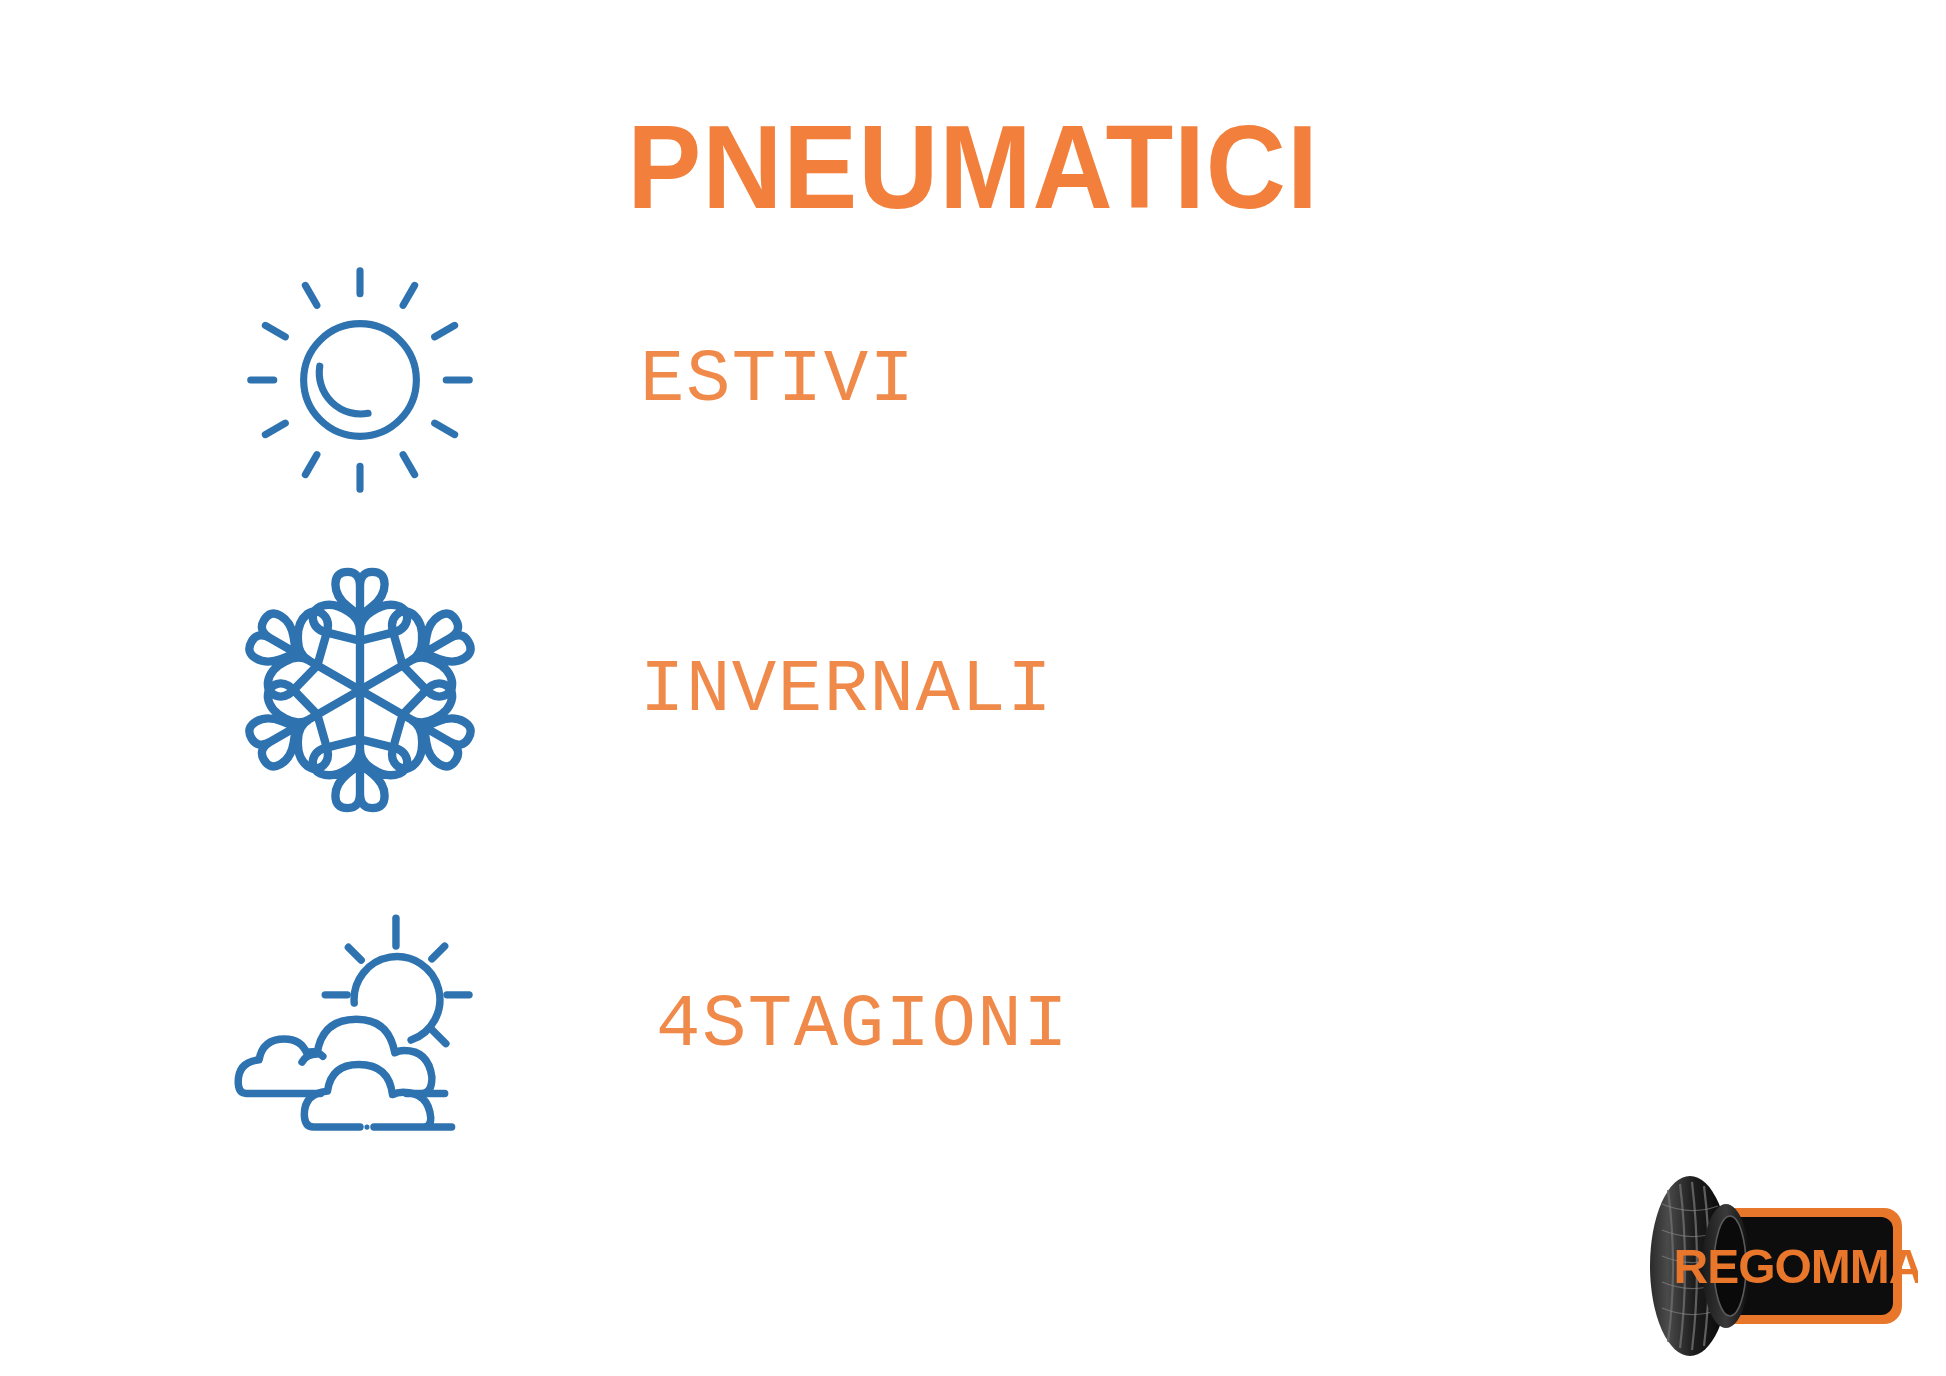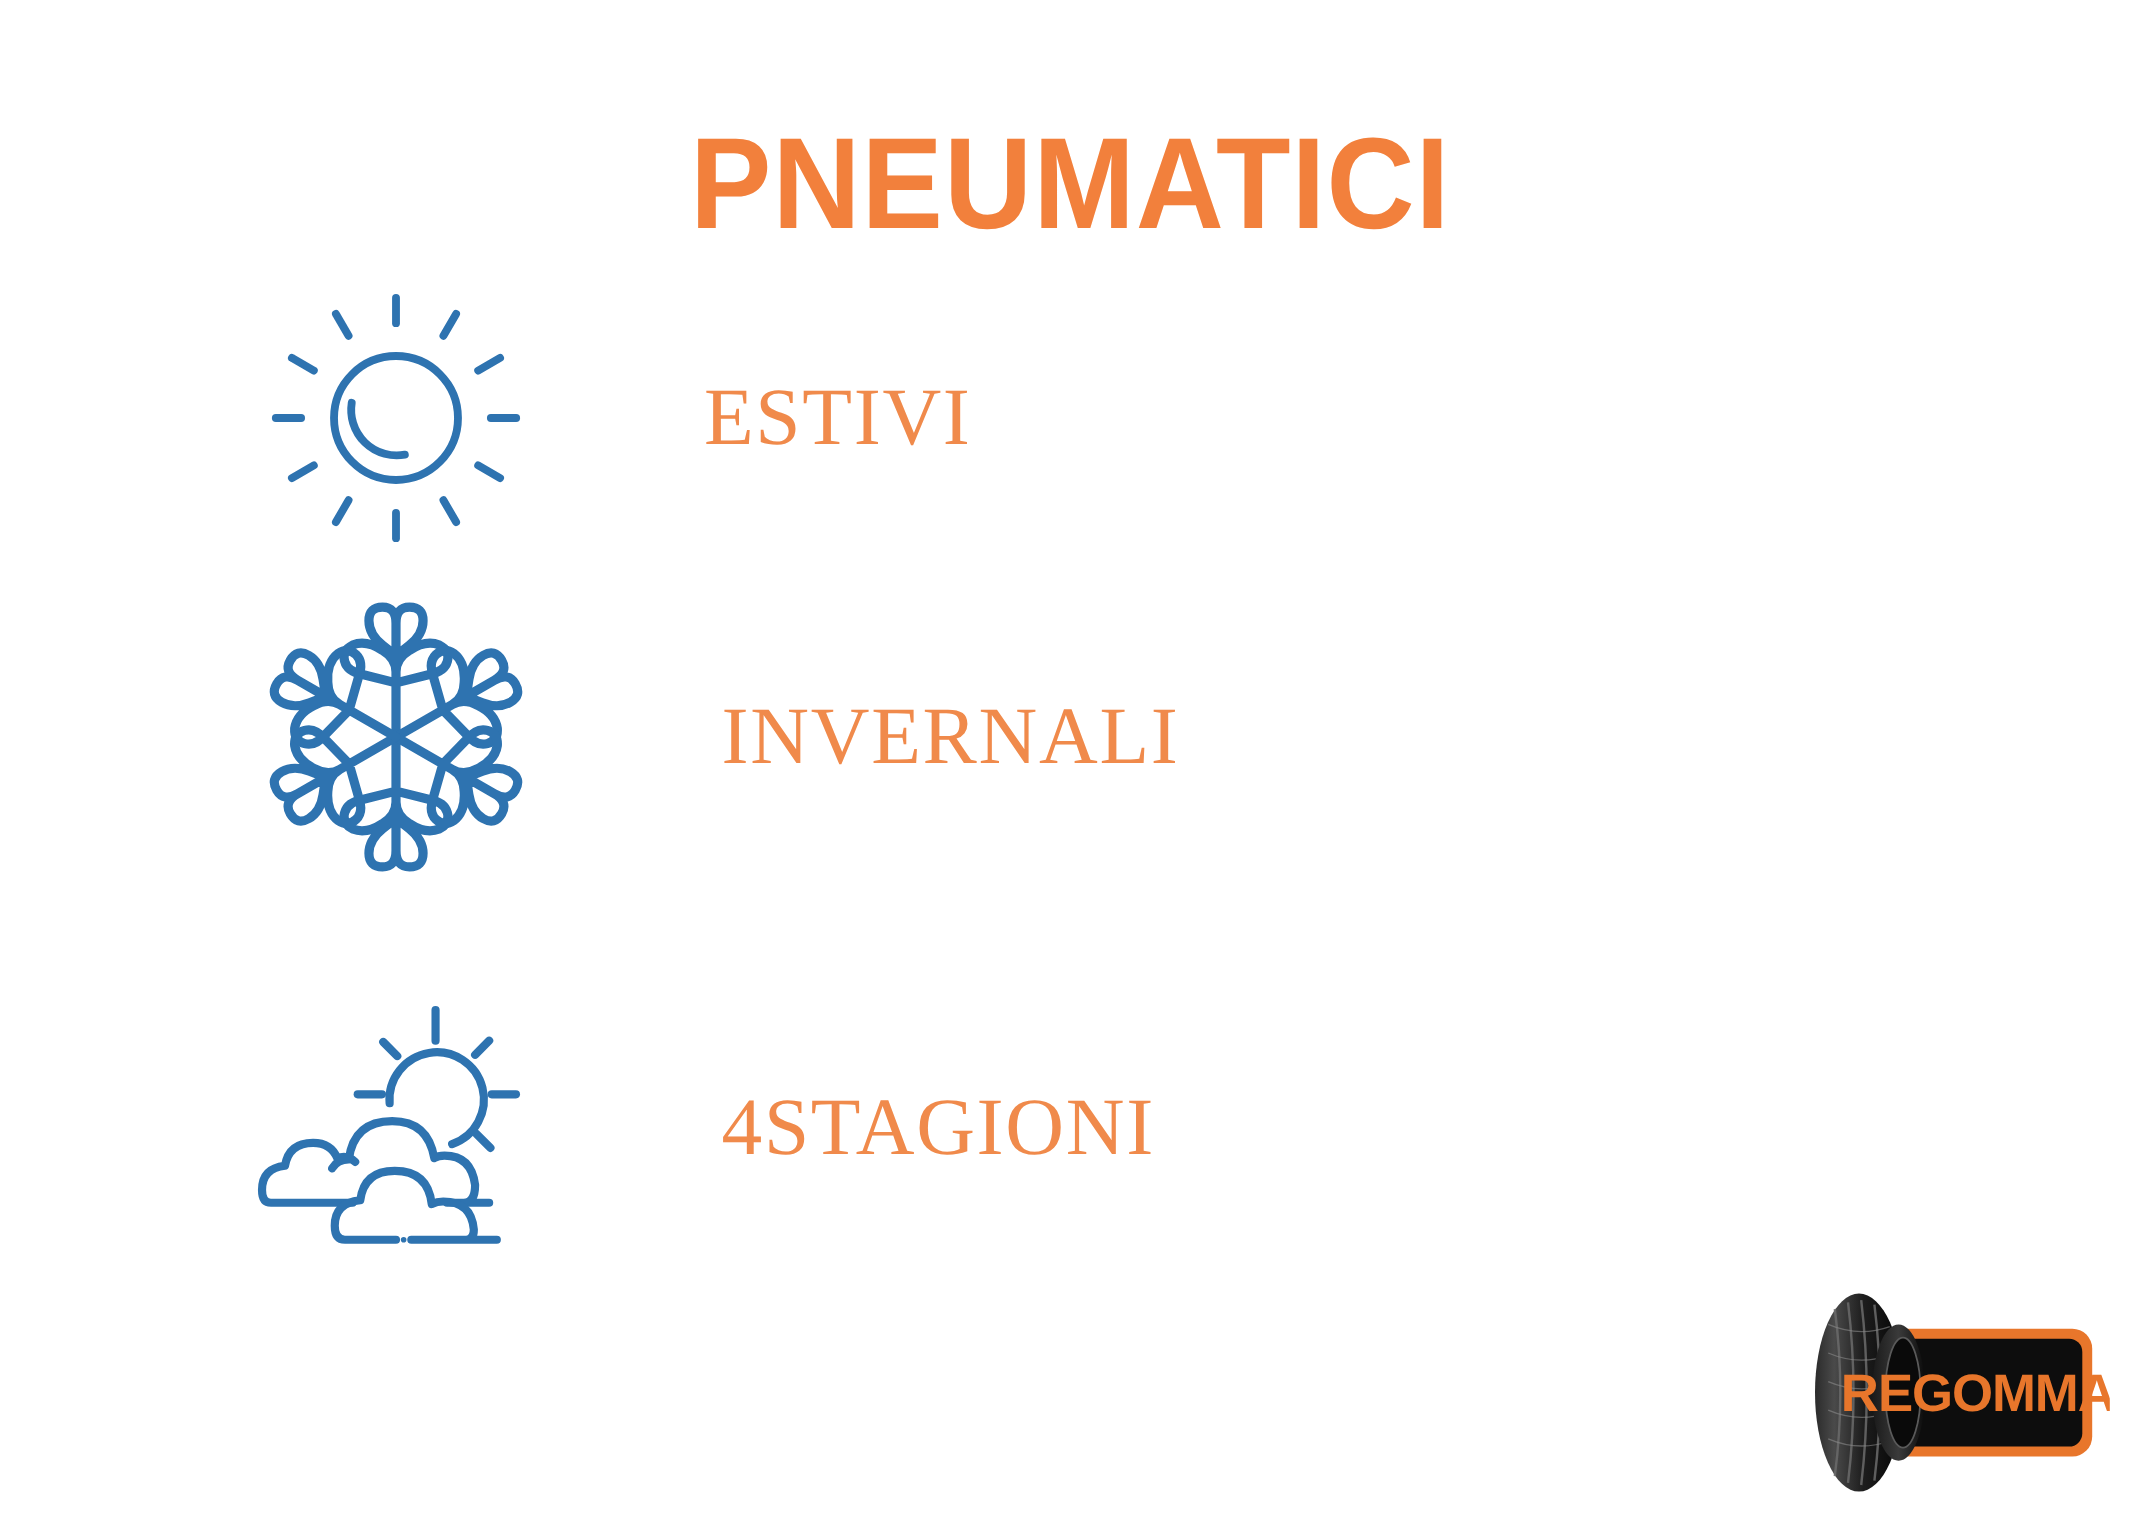--- a/index.html
+++ b/index.html
@@ -40,21 +40,21 @@
   
   .row {
     position: absolute;
     left: 150px;
     width: 1200px;
     height: 260px;
     display: flex;
     align-items: center;
   }
   .row-0 { top: 250px; }
-  .row-1 { top: 540px; gap: 16px; }
+  .row-1 { top: 560px; }
   .row-2 { top: 895px; gap: 16px; }
 
   .icon-cell {
     width: 420px;
     height: 260px;
     display: flex;
     align-items: center;
     justify-content: center;
     flex: 0 0 420px;
   }
@@ -62,21 +62,21 @@
     display: block;
   }
 
   .label-cell {
     flex: 1 1 auto;
     display: flex;
     align-items: center;
     padding-left: 70px;
   }
   .label {
-    font-family: Liberation Serif, serif;
+    font-family: Liberation Mono, monospace;
     font-weight: normal;
     font-size: 74px;
     color: #F08A4B;
     letter-spacing: 1.5px;
     white-space: nowrap;
     line-height: 1;
   }
 
   
   .logo {

